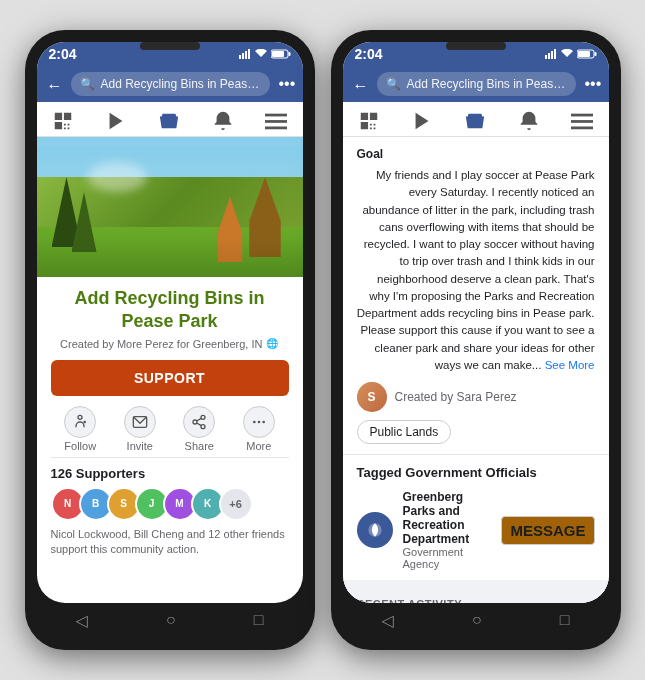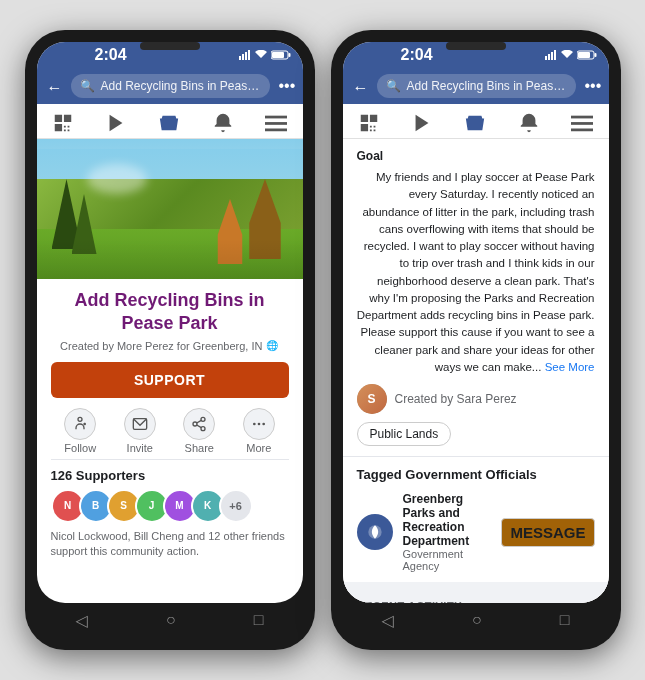--- a/index.html
+++ b/index.html
@@ -52,23 +52,22 @@
     .status-bar {
       background: #3b5998;
       display: flex;
       justify-content: space-between;
       align-items: center;
       padding: 4px 12px;
       min-height: 22px;
     }
     .status-time {
       color: white;
-      font-size: 16px;
+      font-size: 14px;
       font-weight: 600;
-      margin-left: 46px;
     }
     .status-icons {
       display: flex;
       gap: 3px;
       align-items: center;
     }
     .status-icons svg {
       fill: white;
     }
     .search-bar {
@@ -153,21 +152,21 @@
       padding: 10px 14px 0;
       display: flex;
       flex-direction: column;
       align-items: center;
       flex: 1;
     }
     .petition-title {
       font-size: 18px;
       font-weight: 700;
       text-align: center;
-      color: #701a75;
+      color: #4d7c0f;
       margin-bottom: 4px;
       line-height: 1.3;
     }
     .petition-meta {
       font-size: 11px;
       color: #65676b;
       display: flex;
       align-items: center;
       gap: 4px;
       margin-bottom: 10px;

